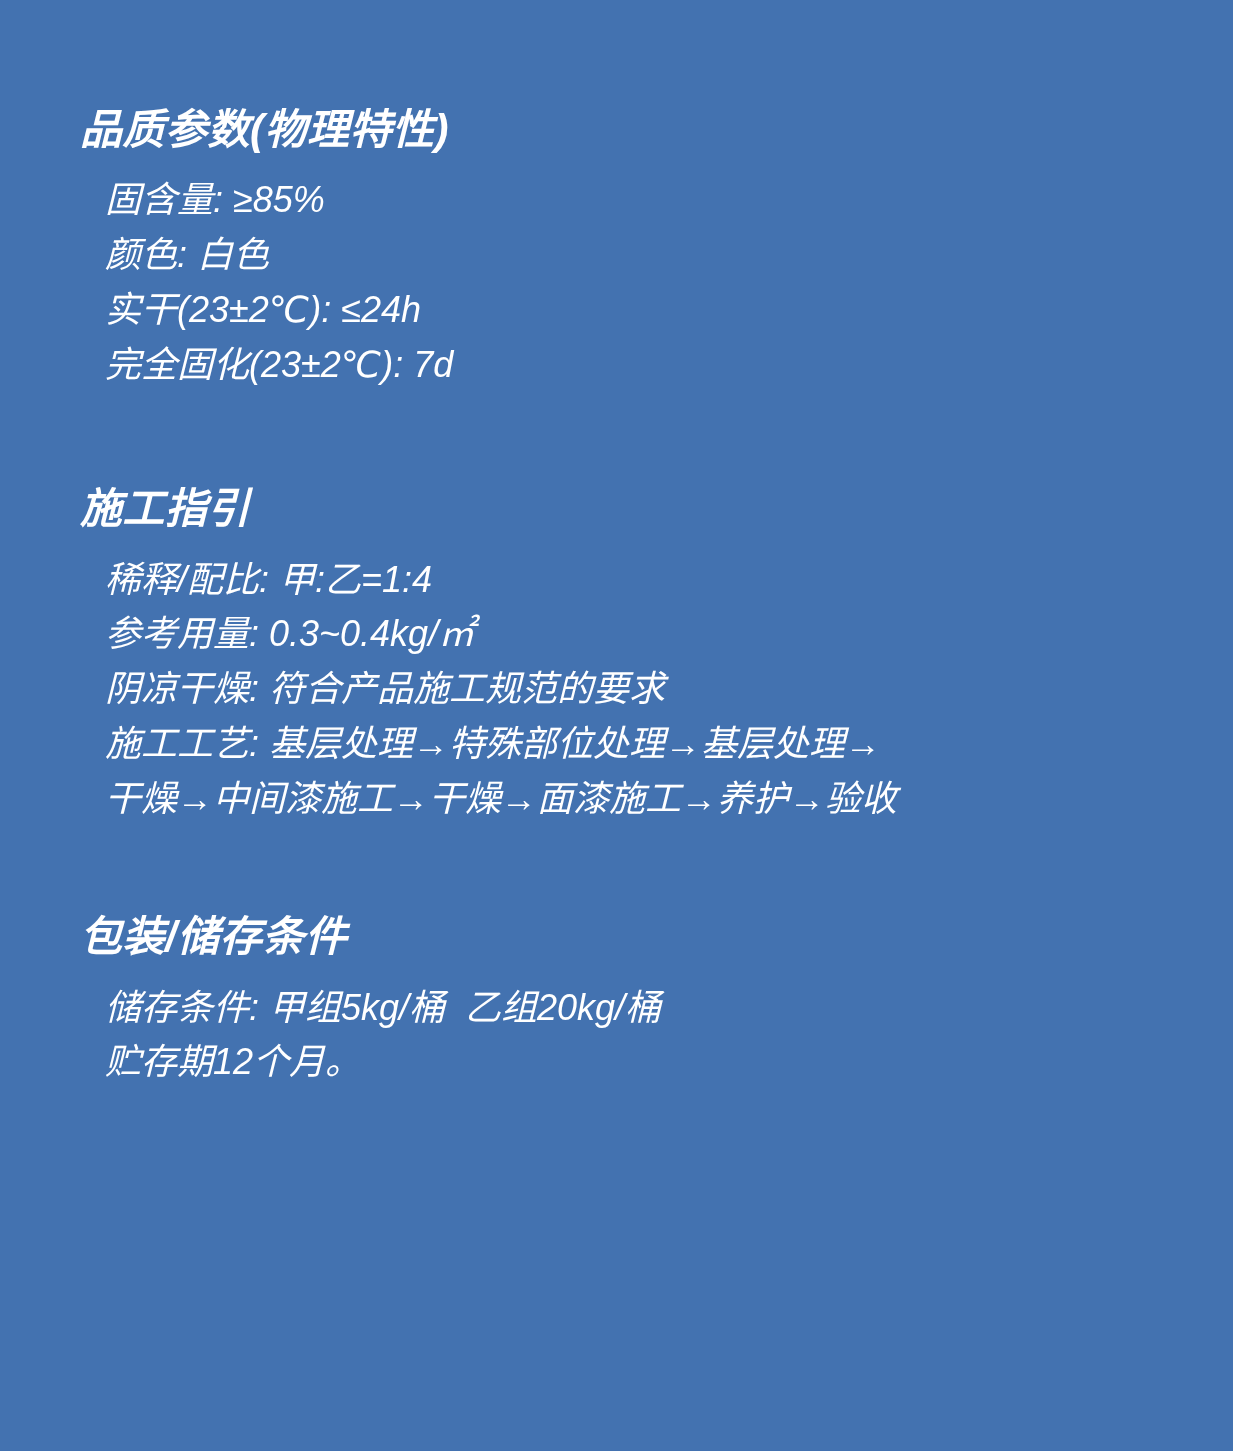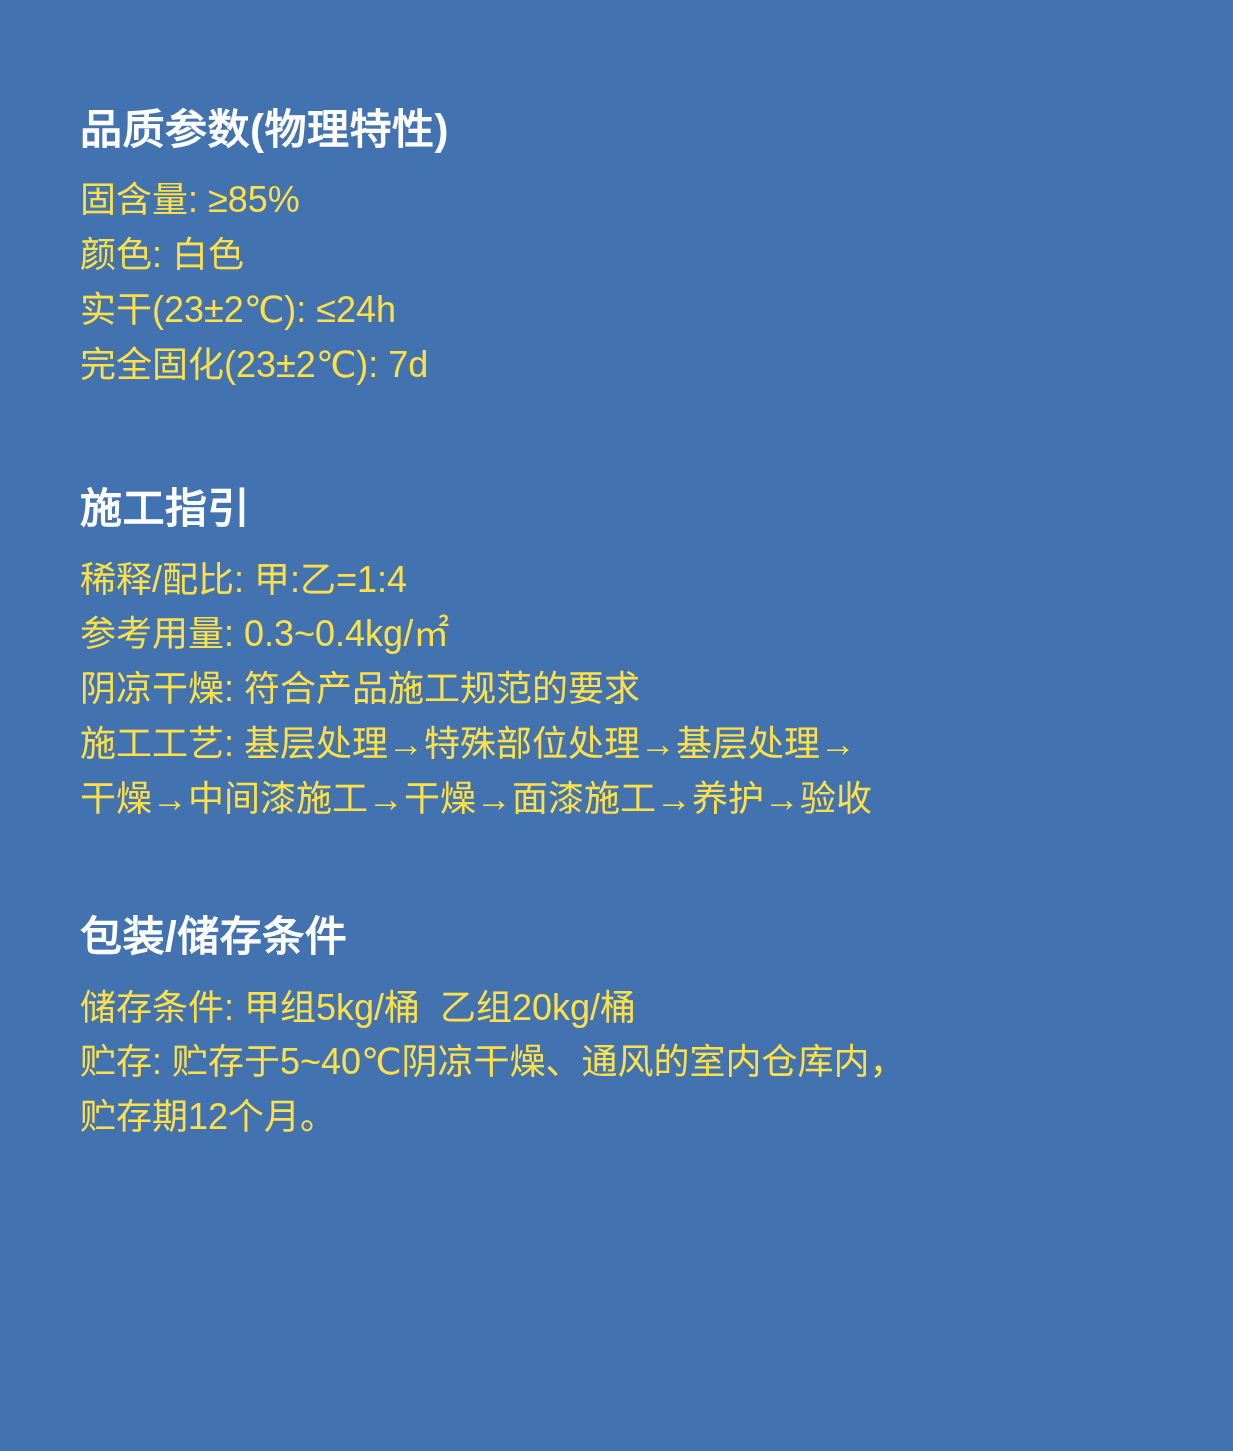--- a/index.html
+++ b/index.html
@@ -13,38 +13,40 @@
     font-family: "Liberation Sans", "DejaVu Sans", sans-serif;
     color: #ffffff;
     overflow: hidden;
   }
   .page {
     position: relative;
     width: 1107px;
     height: 1451px;
     box-sizing: border-box;
     padding: 105px 64px 0 80px;
+    font-style: italic;
   }
   .section {
     margin-bottom: 0;
   }
   .section-title {
     font-size: 42px;
     font-weight: bold;
     line-height: 1.2;
     letter-spacing: 0.5px;
     margin: 0 0 18px 0;
     color: #ffffff;
   }
   .spec-line {
     font-size: 36px;
     line-height: 1.52;
     font-weight: 400;
-    color: #fde047;
+    color: #ffffff;
     white-space: pre-wrap;
+    margin-left: 25px;
   }
   .gap-large {
     height: 92px;
   }
   .gap-medium {
     height: 86px;
   }
 </style>
 </head>
 <body style="background: rgb(67, 114, 176);">
@@ -68,17 +70,16 @@
     <div class="spec-line">阴凉干燥: 符合产品施工规范的要求</div>
     <div class="spec-line">施工工艺: 基层处理→特殊部位处理→基层处理→</div>
     <div class="spec-line">干燥→中间漆施工→干燥→面漆施工→养护→验收</div>
   </div>
 
   <div class="gap-medium"></div>
 
   <div class="section">
     <h2 class="section-title">包装/储存条件</h2>
     <div class="spec-line">储存条件: 甲组5kg/桶  乙组20kg/桶</div>
-    <div class="spec-line">贮存: 贮存于5~40℃阴凉干燥、通风的室内仓库内，</div>
     <div class="spec-line">贮存期12个月。</div>
   </div>
 
 </div>
 
 </body></html>

